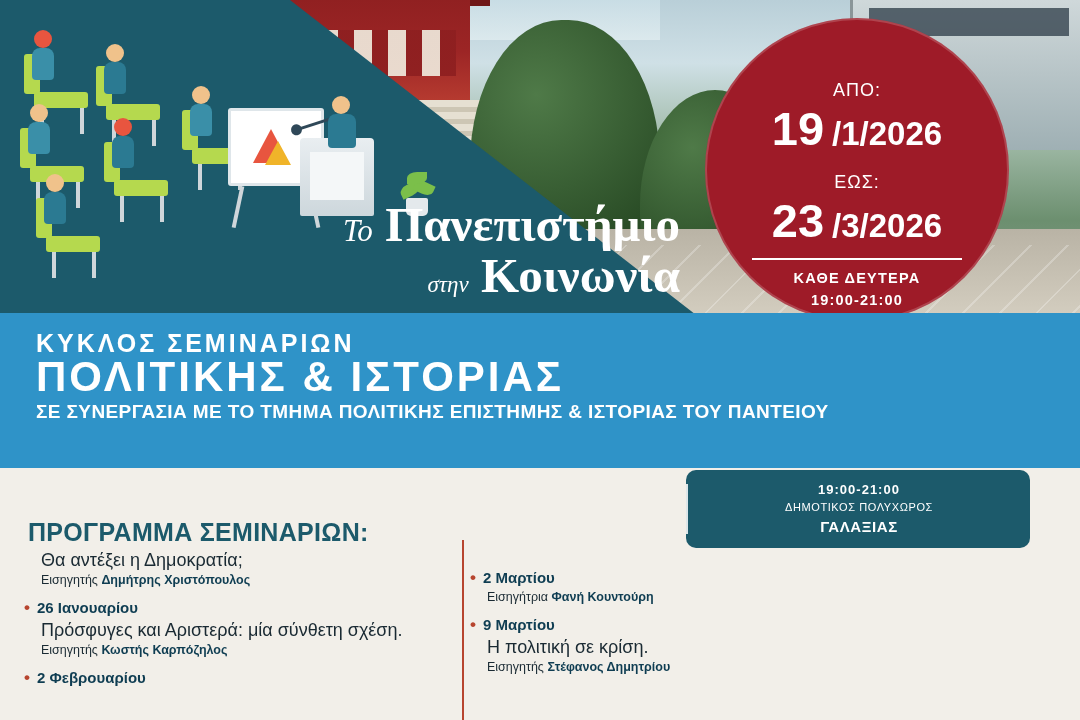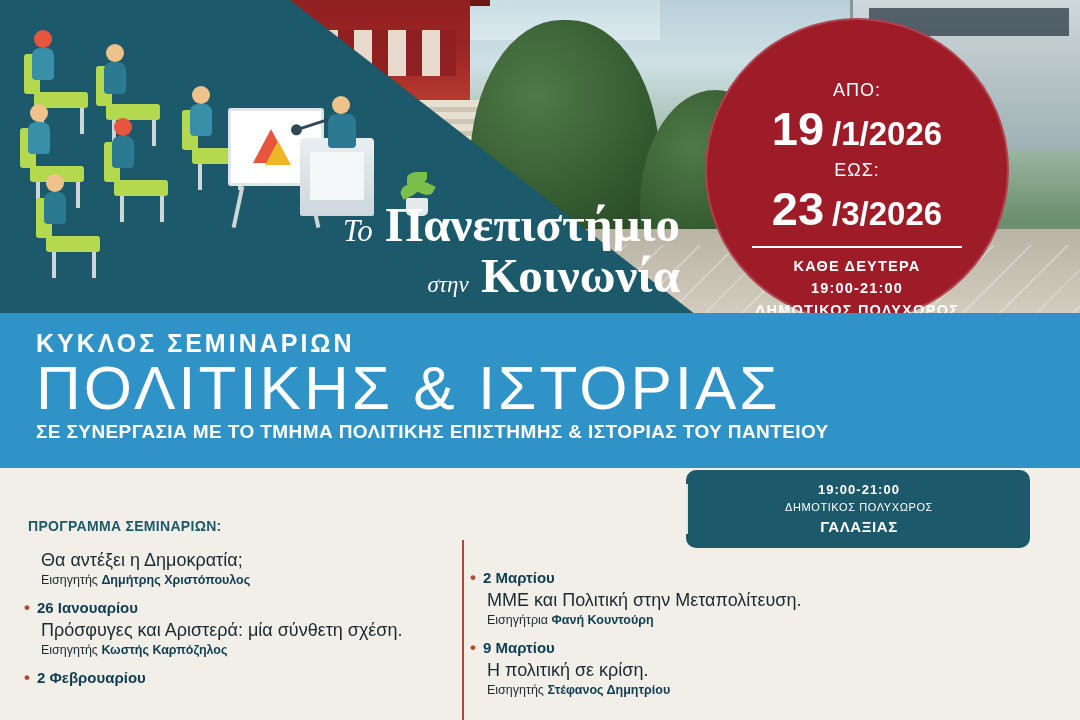--- a/index.html
+++ b/index.html
@@ -134,30 +134,30 @@
   .dc-line{ width:210px; height:2px; background:#fff; margin:10px auto 8px; }
   .dc-small{ font-size:14.5px; letter-spacing:1.2px; line-height:1.5; font-weight:bold; }
   .dc-small .big{ font-size:19px; }
 
   
   .blue-band{
     position:absolute; left:0; top:313px; width:1080px; height:155px;
     background:#2f93c8; color:#fff; padding-left:36px; padding-top:16px;
   }
   .bb-kuklos{ font-size:25px; letter-spacing:3px; font-weight:bold; }
-  .bb-title{ font-size:62px; font-weight:normal; letter-spacing:3px; line-height:1.02; margin-top:-2px; }
+  .bb-title{ font-size:42px; font-weight:bold; letter-spacing:3px; line-height:1.02; margin-top:-2px; }
   .bb-sub{ font-size:19px; font-weight:bold; letter-spacing:.4px; margin-top:2px; }
 
   
   .program{
     position:absolute; left:0; top:468px; width:1080px; height:252px;
     background:#f2efe9;
   }
   .prog-title{
-    position:absolute; left:28px; top:50px; font-size:14px; font-weight:bold; color:#1c5a6b; letter-spacing:.3px;
+    position:absolute; left:28px; top:50px; font-size:25px; font-weight:bold; color:#1c5a6b; letter-spacing:.3px;
   }
   .col{ position:absolute; top:80px; width:440px; }
   .col.left{ left:24px; }
   .col.right{ left:470px; top:100px; }
   .divider{ position:absolute; left:462px; top:72px; width:2px; height:180px; background:#b7452f; }
 
   .item{ margin-bottom:11px; }
   .item .date{ font-size:15px; font-weight:bold; color:#0f3d52; }
   .item .date:before{ content:"\2022"; color:#b7452f; font-size:17px; margin-right:7px; }
   .item .topic{ font-size:18px; color:#1a2a33; margin-left:17px; margin-top:2px; }
@@ -303,21 +303,21 @@
     <span>Κοινωνία</span>
   </div>
 </div>
 
 <div class="date-circle">
   <div class="dc-lbl" style="margin-top:62px;">ΑΠΟ:</div>
   <div class="dc-row">
     <span class="dc-big">19</span>
     <span class="dc-rest">/1/2026</span>
   </div>
-  <div class="dc-lbl" style="margin-top:4px;">ΕΩΣ:</div>
+  <div class="dc-lbl" style="margin-top:16px;">ΕΩΣ:</div>
   <div class="dc-row">
     <span class="dc-big">23</span>
     <span class="dc-rest">/3/2026</span>
   </div>
   <div class="dc-line"></div>
   <div class="dc-small">
     <div>ΚΑΘΕ ΔΕΥΤΕΡΑ</div>
     <div>19:00-21:00</div>
     <div>ΔΗΜΟΤΙΚΟΣ ΠΟΛΥΧΩΡΟΣ</div>
     <div class="big">ΓΑΛΑΞΙΑΣ</div>
@@ -349,21 +349,20 @@
       </div>
     </div>
     <div class="item">
       <div class="date">2 Φεβρουαρίου</div>
     </div>
   </div>
 
   <div class="col right">
     <div class="item">
       <div class="date">2 Μαρτίου</div>
-      <div class="topic">ΜΜΕ και Πολιτική στην Μεταπολίτευση.</div>
       <div class="speaker">
         <span>Εισηγήτρια </span><b>Φανή Κουντούρη</b>
       </div>
     </div>
     <div class="item">
       <div class="date">9 Μαρτίου</div>
       <div class="topic">Η πολιτική σε κρίση.</div>
       <div class="speaker">
         <span>Εισηγητής </span><b>Στέφανος Δημητρίου</b>
       </div>

